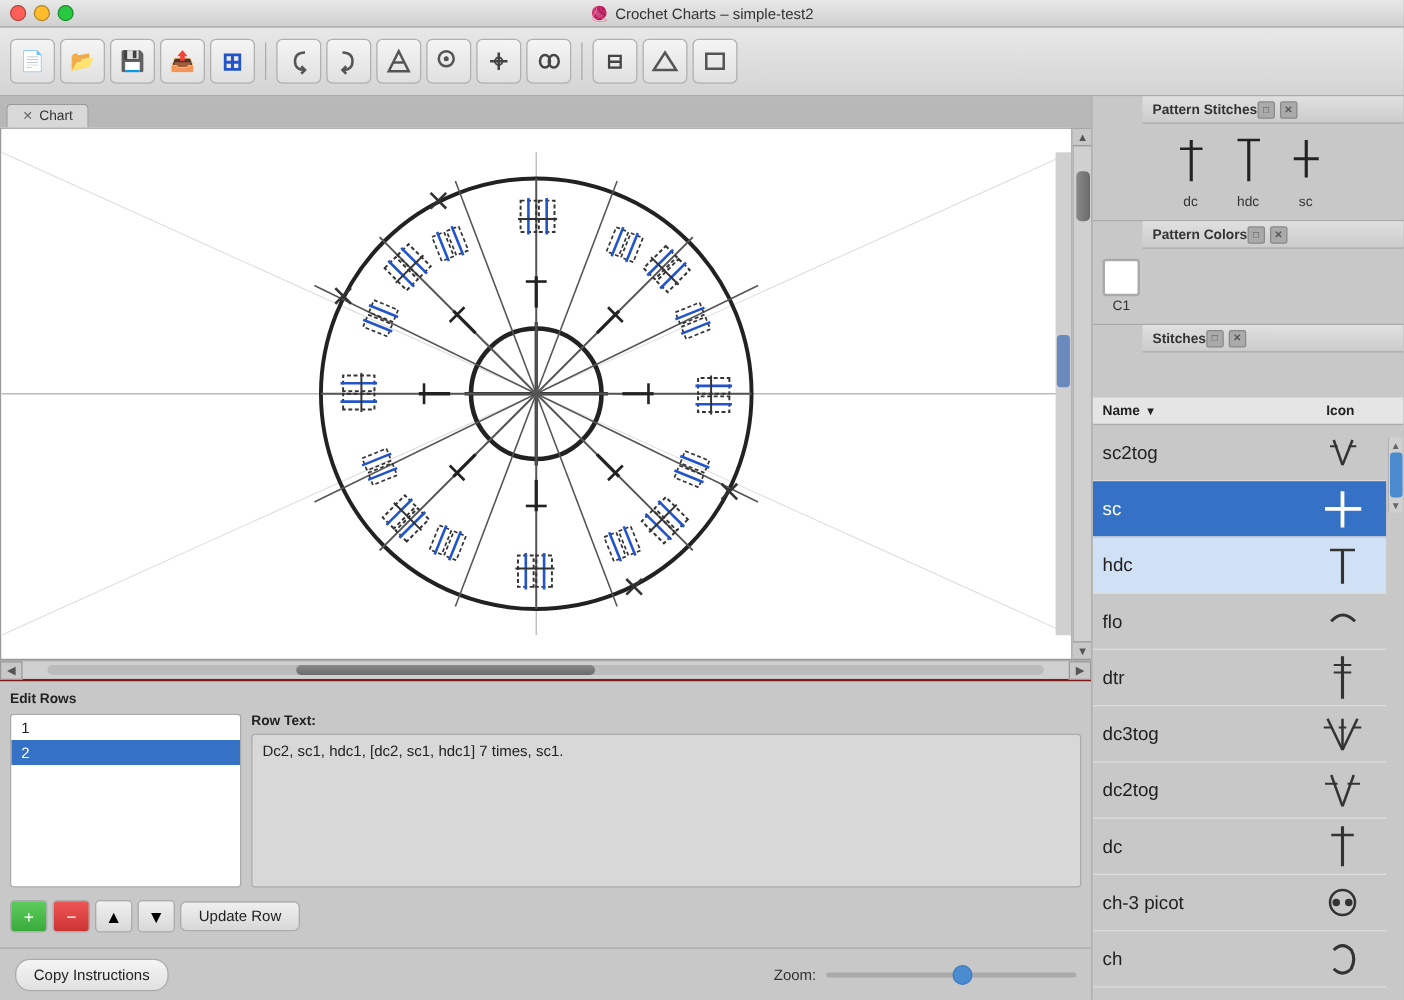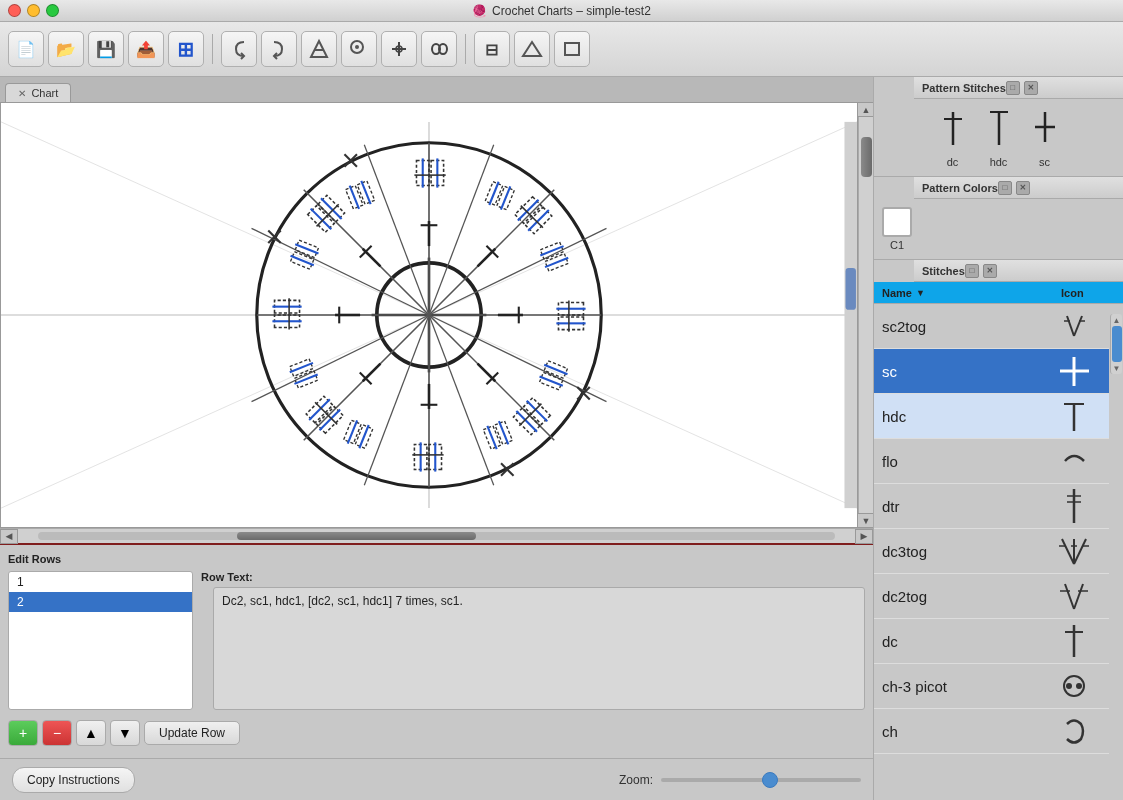--- a/index.html
+++ b/index.html
@@ -240,21 +240,20 @@
     .row-text-area {
       flex: 1;
       background: #d8d8d8;
       border: 1px solid #aaa;
       border-radius: 3px;
       padding: 6px 8px;
       font-size: 12px;
       color: #222;
       font-family: inherit;
       resize: none;
-      margin-left: 12px;
     }
 
     
     .edit-toolbar {
       display: flex;
       align-items: center;
       gap: 4px;
       padding: 4px 0;
     }
     .edit-btn {
@@ -418,24 +417,25 @@
 
     
     .stitches-content {
       flex: 1;
       overflow: hidden;
       display: flex;
       flex-direction: column;
     }
     .stitches-header-row {
       display: flex;
-      background: #0ea5e9;
+      background: #e5e5e5;
       border-bottom: 1px solid #aaa;
       height: 22px;
       align-items: center;
+      margin-top: 36px;
     }
     .stitches-col-name {
       flex: 1;
       padding: 0 8px;
       font-size: 11px;
       font-weight: bold;
       color: #222;
       display: flex;
       align-items: center;
       gap: 4px;

